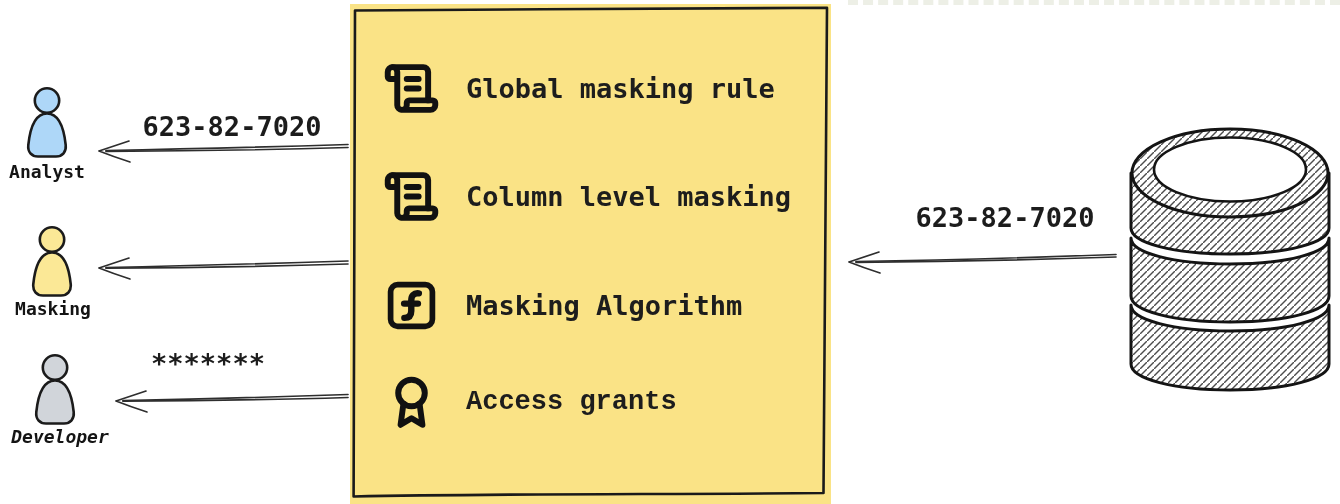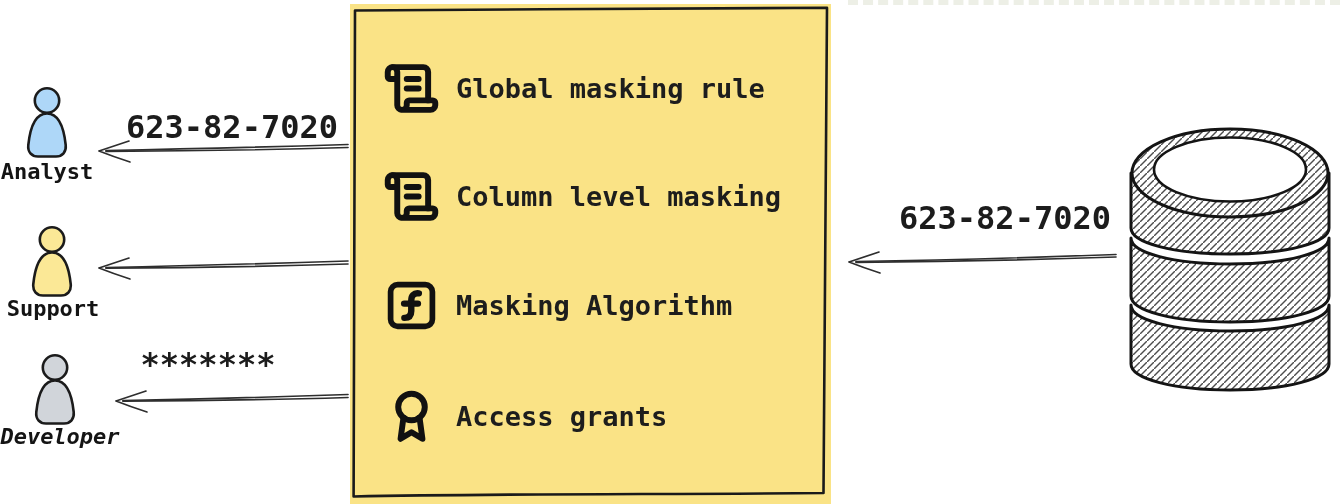--- a/index.html
+++ b/index.html
@@ -3,33 +3,33 @@
 <meta charset="utf-8">
 <style>
   html,body{margin:0;padding:0;background:#ffffff;}
   .stage{
     position:relative;width:1340px;height:504px;background:#ffffff;
     overflow:hidden;font-family:"DejaVu Sans Mono","Liberation Mono",monospace;
   }
   
   .mask-box{position:absolute;left:350px;top:4px;width:481px;height:500px;background:#fae386;}
   .mask-box-border{position:absolute;left:0;top:0;width:100%;height:100%;pointer-events:none;}
-  .box-row{position:absolute;left:33px;height:60px;display:flex;align-items:center;gap:16px;}
+  .box-row{position:absolute;left:33px;height:60px;display:flex;align-items:center;gap:26px;}
   .box-row .row-label{font-size:27px;font-weight:700;color:#1d1d1d;letter-spacing:0;white-space:nowrap;}
   .row-icon{width:57px;height:57px;flex:0 0 57px;}
   
   .person-svg{position:absolute;}
   .person-label{
     position:absolute;transform:translateX(-50%);
-    font-size:22px;line-height:20px;font-weight:700;color:#141414;white-space:nowrap;
+    font-size:18px;line-height:20px;font-weight:700;color:#141414;white-space:nowrap;
   }
   
   .value-label{
     position:absolute;transform:translateX(-50%);
-    font-size:32px;line-height:30px;font-weight:700;color:#1c1c1c;white-space:nowrap;
+    font-size:27px;line-height:30px;font-weight:700;color:#1c1c1c;white-space:nowrap;
   }
   .arrow-layer{position:absolute;left:0;top:0;width:1340px;height:504px;pointer-events:none;}
   .db-svg{position:absolute;left:1126px;top:124px;width:208px;height:272px;}
   .top-dashes{position:absolute;left:848px;top:0;width:492px;height:0;border-top:5px dashed #edefe6;}
 </style>
 </head>
 <body>
 
 <div class="stage">
 
@@ -62,21 +62,21 @@
 
     <div class="box-row" style="top:271px;align-items:center;">
       <svg class="row-icon" viewBox="0 0 24 24" fill="none" stroke="#111111" stroke-width="2.4" stroke-linecap="round" stroke-linejoin="round">
         <rect x="3.2" y="3.2" width="17.6" height="17.6" rx="3"></rect>
         <path d="M9 17.2c2 0 2.9-1 2.9-2.9V9.9c0-2 1-3.3 3.2-3" stroke-width="2.7"></path>
         <path d="M8.9 11.2h5.8" stroke-width="2.7"></path>
       </svg>
       <span class="row-label">Masking Algorithm</span>
     </div>
 
-    <div class="box-row" style="top:382px;">
+    <div class="box-row" style="top:368px;font-family:Liberation Mono, monospace;">
       <svg class="row-icon" viewBox="0 0 24 24" fill="none" stroke="#111111" stroke-width="2.5" stroke-linecap="round" stroke-linejoin="round">
         <circle cx="12" cy="8" r="5.6"></circle>
         <path d="M15.4 12.6 L16.6 21.4 L12 18.6 L7.4 21.4 L8.6 12.6"></path>
       </svg>
       <span class="row-label">Access grants</span>
     </div>
   </div>
 
   <svg class="db-svg" viewBox="0 0 208 272">
     <defs>
@@ -99,21 +99,21 @@
   <svg class="person-svg" style="left:18px;top:87px;width:58px;height:72px;" viewBox="0 0 58 72">
     <circle cx="29" cy="13.5" r="12.2" stroke="#1b1b1b" stroke-width="2.6" fill="#aed7f8"></circle>
     <path d="M29 26.5 C18 26.5 12.2 40 10.3 58 C9.6 65 13.5 69.5 20 69.5 L38 69.5 C44.5 69.5 48.4 65 47.7 58 C45.8 40 40 26.5 29 26.5 Z" stroke="#1b1b1b" stroke-width="2.6" stroke-linejoin="round" fill="#aed7f8"></path>
   </svg>
   <div class="person-label" style="left:47px;top:162px;">Analyst</div>
 
   <svg class="person-svg" style="left:23px;top:226px;width:58px;height:72px;" viewBox="0 0 58 72">
     <circle cx="29" cy="13.5" r="12.2" stroke="#1b1b1b" stroke-width="2.6" fill="#fbe896"></circle>
     <path d="M29 26.5 C18 26.5 12.2 40 10.3 58 C9.6 65 13.5 69.5 20 69.5 L38 69.5 C44.5 69.5 48.4 65 47.7 58 C45.8 40 40 26.5 29 26.5 Z" stroke="#1b1b1b" stroke-width="2.6" stroke-linejoin="round" fill="#fbe896"></path>
   </svg>
-  <div class="person-label" style="left:53px;top:299px;">Support</div>
+  <div class="person-label" style="left:53px;top:299px;">Masking</div>
 
   <svg class="person-svg" style="left:26px;top:354px;width:58px;height:72px;" viewBox="0 0 58 72">
     <circle cx="29" cy="13.5" r="12.2" stroke="#1b1b1b" stroke-width="2.6" fill="#d1d5da"></circle>
     <path d="M29 26.5 C18 26.5 12.2 40 10.3 58 C9.6 65 13.5 69.5 20 69.5 L38 69.5 C44.5 69.5 48.4 65 47.7 58 C45.8 40 40 26.5 29 26.5 Z" stroke="#1b1b1b" stroke-width="2.6" stroke-linejoin="round" fill="#d1d5da"></path>
   </svg>
   <div class="person-label" style="left:60px;top:427px;font-style:italic;">Developer</div>
 
   <svg class="arrow-layer" viewBox="0 0 1340 504" fill="none" stroke="#2e2e2e" stroke-width="1.7" stroke-linecap="round">
 
     <g>

